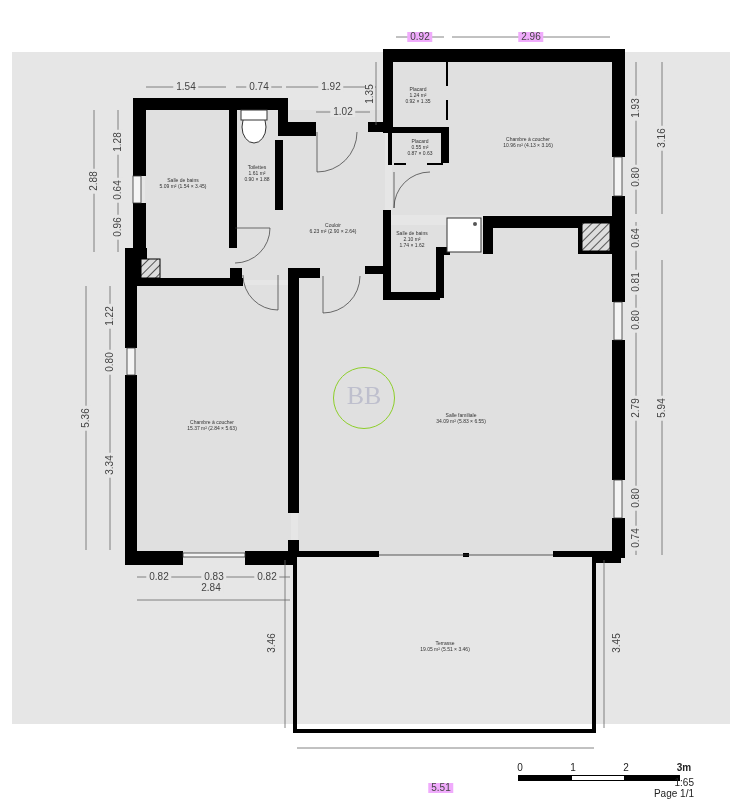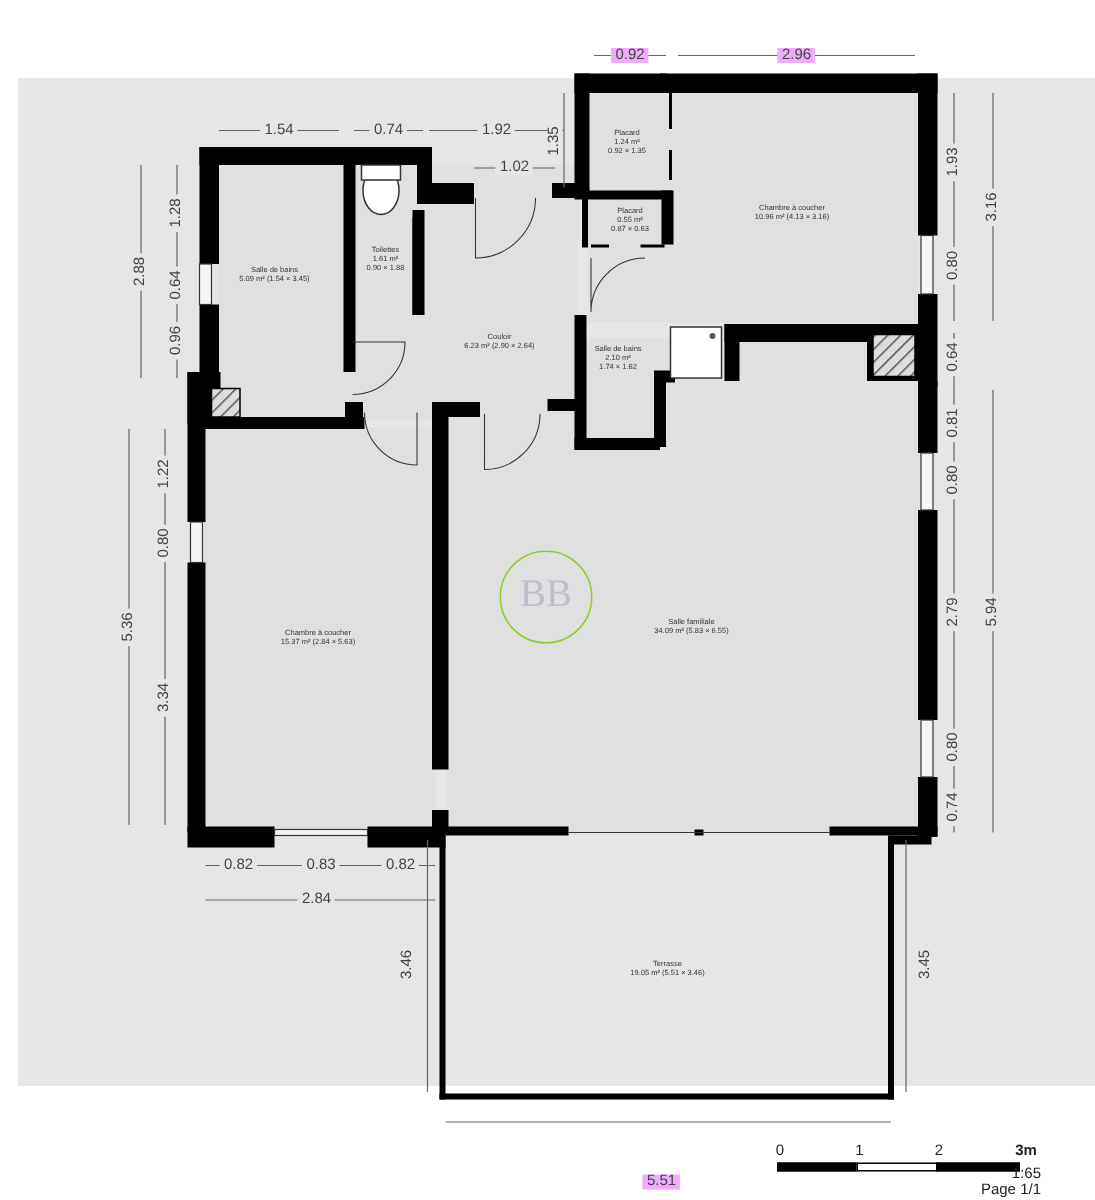--- a/index.html
+++ b/index.html
@@ -223,21 +223,21 @@
 <div class="dim v" style="left:636px;top:282px;">0.81</div>
 <div class="dim v" style="left:636px;top:320px;">0.80</div>
 <div class="dim v" style="left:636px;top:408px;">2.79</div>
 <div class="dim v" style="left:636px;top:498px;">0.80</div>
 <div class="dim v" style="left:636px;top:538px;">0.74</div>
 <div class="dim v" style="left:662px;top:408px;">5.94</div>
 
 <div class="dim h" style="left:159px;top:577px;">0.82</div>
 <div class="dim h" style="left:214px;top:577px;">0.83</div>
 <div class="dim h" style="left:267px;top:577px;">0.82</div>
-<div class="dim h" style="left:211px;top:600px;">2.84</div>
+<div class="dim h" style="left:211px;top:588px;">2.84</div>
 <div class="dim v" style="left:272px;top:643px;">3.46</div>
 <div class="dim v" style="left:617px;top:643px;">3.45</div>
 <div class="dim hw" style="left:441px;top:748px;margin-top:40px;">5.51</div>
 
 <div class="disclaimer">
 </div>
 
 <div class="scale">
   <span class="tick" style="left:4px;">0</span>
   <span class="tick" style="left:57px;">1</span>

